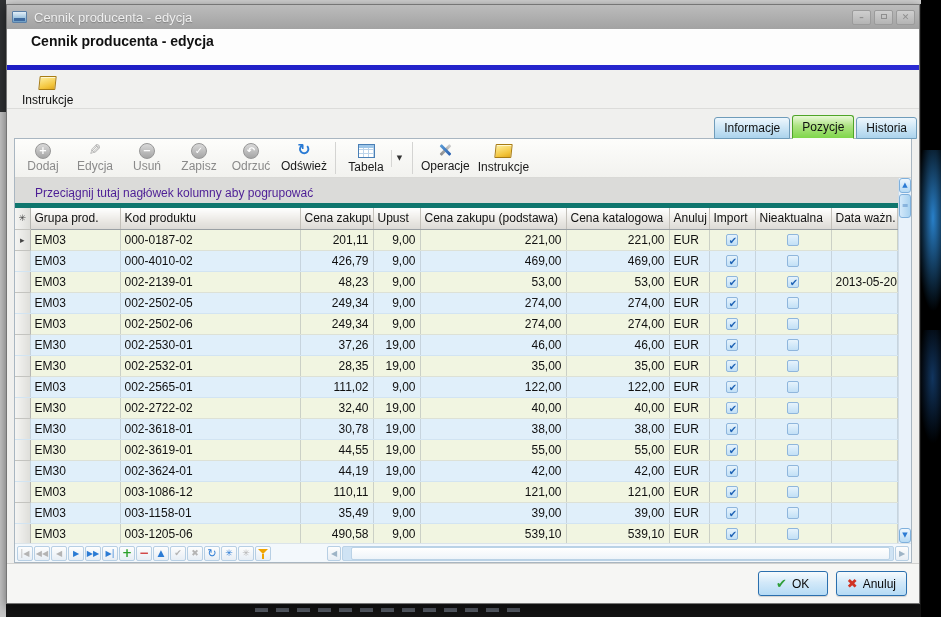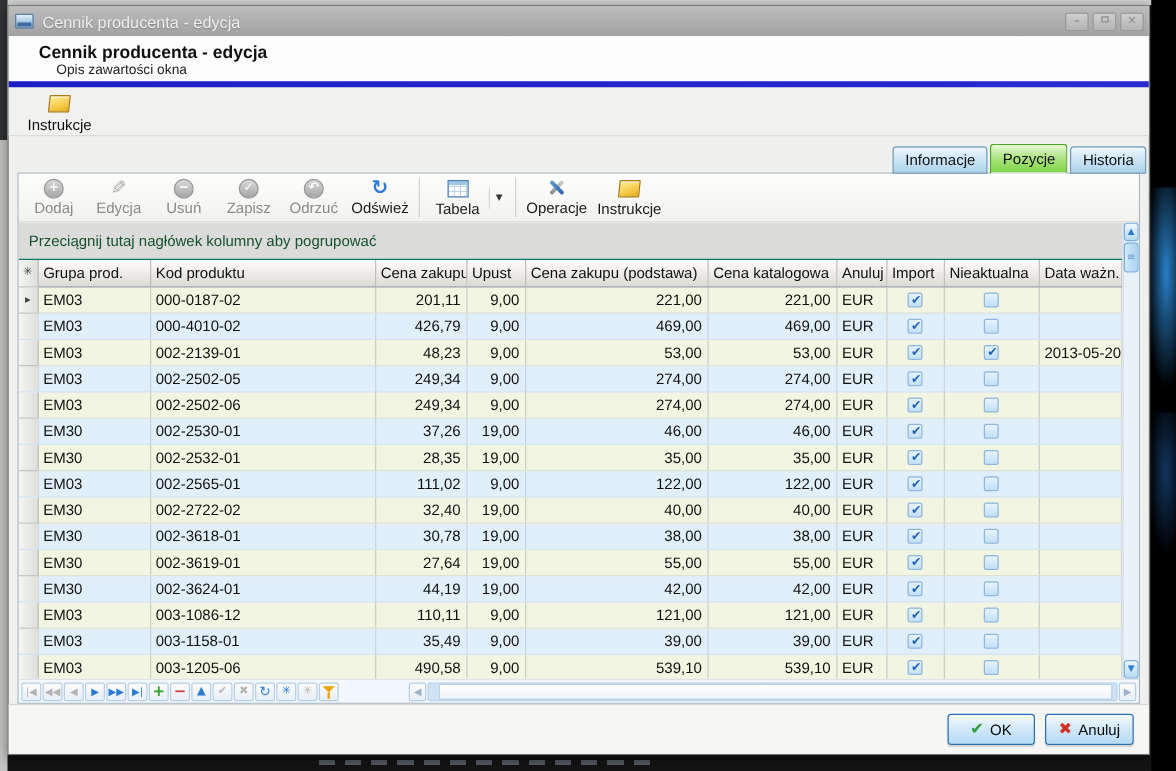--- a/index.html
+++ b/index.html
@@ -95,22 +95,22 @@
   .tbtn.disabled { color:#8a8a8a; }
   .tbtn.has-dd { margin-right:16px; }
   .dd-arrow { position:absolute; right:-14px; top:10px; font-size:7px; color:#333; border-left:1px solid #d6d6d4;
           padding:4px 4px 5px 5px; font-family:"DejaVu Sans",sans-serif; }
   .tb-sep { width:1px; align-self:stretch; background:#d4d4d2; margin:2px 4px; }
 
   
   .grid-area { flex:1; position:relative; overflow:hidden; background:#f0f0ee; }
   .grid-main { position:absolute; left:0; top:0; right:13px; bottom:0; overflow:hidden; }
 
-  .group-panel { height:30px; background:#dbdbd9; border-bottom:1px solid #0f766e;
-                 font-size:12px; color:#14532d; line-height:30px; padding-left:8px; }
+  .group-panel { height:30px; background:#dbdbd9; border-bottom:5px solid #0f766e;
+                 font-size:12px; color:#4c1d95; line-height:30px; padding-left:20px; }
 
   table.grid { width:100%; border-collapse:collapse; table-layout:fixed; font-size:12px; }
   .grid th { background:linear-gradient(#ffffff,#eceae6 55%,#dcdad6); border-right:1px solid #c3c0ba;
              border-bottom:1px solid #9aa0a4; font-weight:normal; text-align:left; color:#111;
              padding:0 4px; height:21px; overflow:hidden; white-space:nowrap; }
   .grid td { height:21px; padding:0 4px; border-right:1px solid #cbd0c6; border-bottom:1px solid #dde1d6;
              overflow:hidden; white-space:nowrap; color:#101010; }
   tr.odd td { background:#f1f5e1; }
   tr.even td { background:#e0effa; border-bottom-color:#d2e4f2; border-right-color:#c7d4de; }
   td.ind, th.ind { background:linear-gradient(90deg,#f5f5f3,#dededa) !important; border-right:1px solid #b6b6b2;
@@ -180,21 +180,20 @@
     <span class="title-text">Cennik producenta - edycja</span>
     <span class="win-controls">
         <span class="win-btn">–</span>
         <span class="win-btn"><span class="sq"></span></span>
         <span class="win-btn">✕</span>
       </span>
   </div>
 
   <div class="header-block">
     <div class="header-title">Cennik producenta - edycja</div>
-    <div class="header-sub">Opis zawartości okna</div>
   </div>
 
   <div class="blue-bar"></div>
 
   <div class="top-toolbar">
     <div class="tbtn-lg">
       <span class="icon icon-note"></span>
       <span>Instrukcje</span>
     </div>
   </div>
@@ -411,21 +410,21 @@
                 <td class="num">38,00</td>
                 <td>EUR</td>
                 <td class="ctr"><span class="cb checked"></span></td>
                 <td class="ctr"><span class="cb"></span></td>
                 <td class="num"></td>
               </tr>
               <tr class="odd">
                 <td class="ind"></td>
                 <td>EM30</td>
                 <td>002-3619-01</td>
-                <td class="num">27,64</td>
+                <td class="num">44,55</td>
                 <td class="num">19,00</td>
                 <td class="num">55,00</td>
                 <td class="num">55,00</td>
                 <td>EUR</td>
                 <td class="ctr"><span class="cb checked"></span></td>
                 <td class="ctr"><span class="cb"></span></td>
                 <td class="num"></td>
               </tr>
               <tr class="even">
                 <td class="ind"></td>

